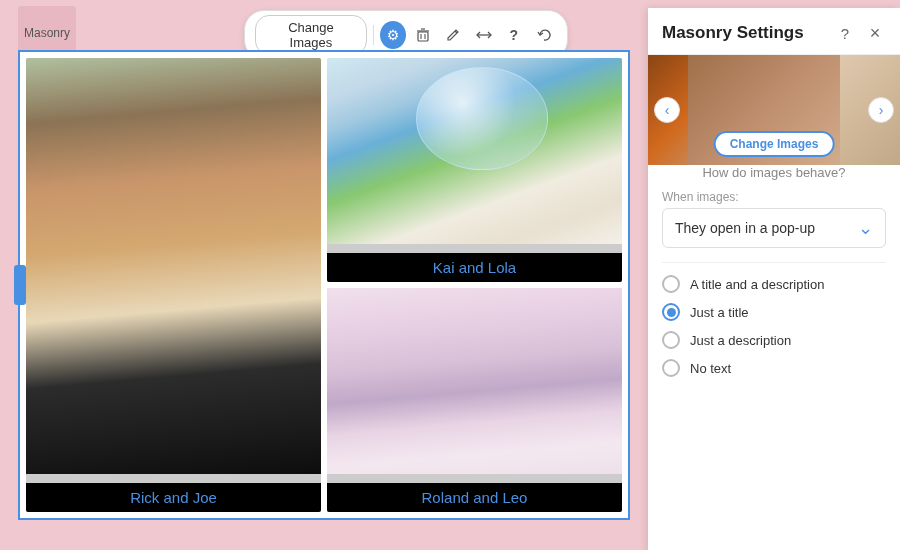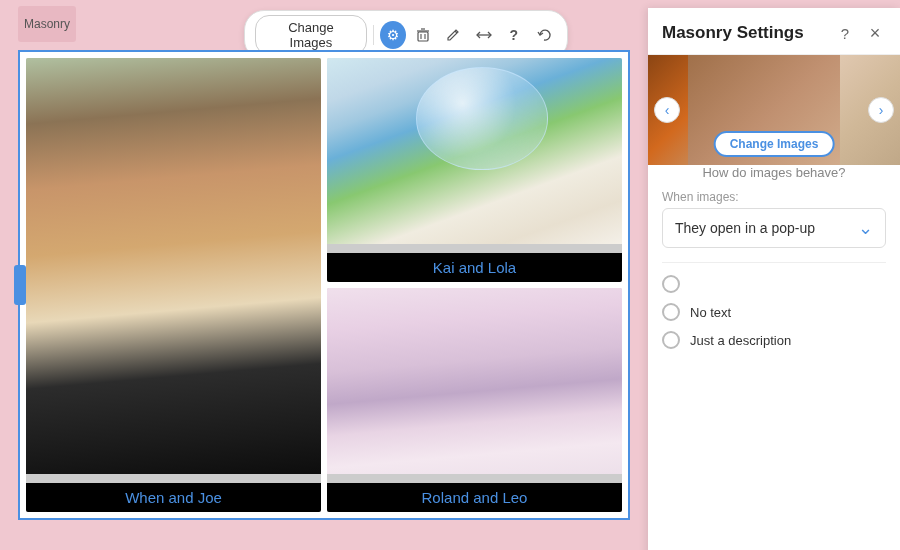--- a/index.html
+++ b/index.html
@@ -21,21 +21,21 @@
       background: #f0c8d0;
     }
 
     
     .masonry-label {
       position: absolute;
       top: 6px; left: 18px;
       font-size: 12px;
       color: #555;
       background: #e8b8c2;
-      padding: 11px 6px;
+      padding: 20px 6px;
       border-radius: 3px;
     }
 
     
     .toolbar {
       position: absolute;
       top: 10px;
       left: 50%;
       transform: translateX(-80px);
       display: flex;
@@ -335,21 +335,21 @@
       </svg>
     </button>
   </div>
 
   <div class="masonry-grid">
 
     <div class="selection-handle"></div>
 
     <div class="grid-cell" style="grid-row: 1 / 3; position:relative;">
       <div style="width:100%;height:calc(100% - 38px);background:linear-gradient(175deg,#b0c0a0 0%,#8B7355 15%,#c8956a 30%,#d4a870 45%,#e8d8b8 60%,#2c2c2c 75%,#1a1a1a 90%,#0d0d0d 100%);"></div>
-      <div class="cell-caption">When and Joe</div>
+      <div class="cell-caption">Rick and Joe</div>
     </div>
 
     <div class="grid-cell">
       <div style="width:100%;height:calc(100% - 38px);background:linear-gradient(160deg,#d0e8f0 0%,#c0d8e8 15%,#a0c8e0 25%,#6ab0d8 35%,#88c870 50%,#f0ece0 70%,#e8e0d0 85%,#f4f0e8 100%);position:relative;">
 
         <div style="position:absolute;top:5%;left:30%;width:45%;height:55%;border-radius:50%;background:radial-gradient(circle at 35% 35%,rgba(255,255,255,0.8),rgba(200,230,250,0.4),rgba(180,220,240,0.2));border:1px solid rgba(200,230,255,0.6);"></div>
       </div>
       <div class="cell-caption">Kai and Lola</div>
     </div>
 
@@ -389,28 +389,33 @@
       <span class="dropdown-arrow">⌄</span>
     </div>
 
     <hr class="section-divider">
 
 
     <div class="radio-group">
 
       <div class="radio-item">
         <div class="radio-circle"></div>
+        <span class="radio-label">A title and a description</span>
       </div>
 
+      <div class="radio-item">
+        <div class="radio-circle selected"></div>
+        <span class="radio-label">Just a title</span>
+      </div>
+
+      <div class="radio-item">
+        <div class="radio-circle"></div>
+        <span class="radio-label">Just a description</span>
+      </div>
 
       <div class="radio-item">
         <div class="radio-circle"></div>
         <span class="radio-label">No text</span>
       </div>
 
-      <div class="radio-item">
-        <div class="radio-circle"></div>
-        <span class="radio-label">Just a description</span>
-      </div>
-
     </div>
   </div>
 </div>
 
 </body></html>

